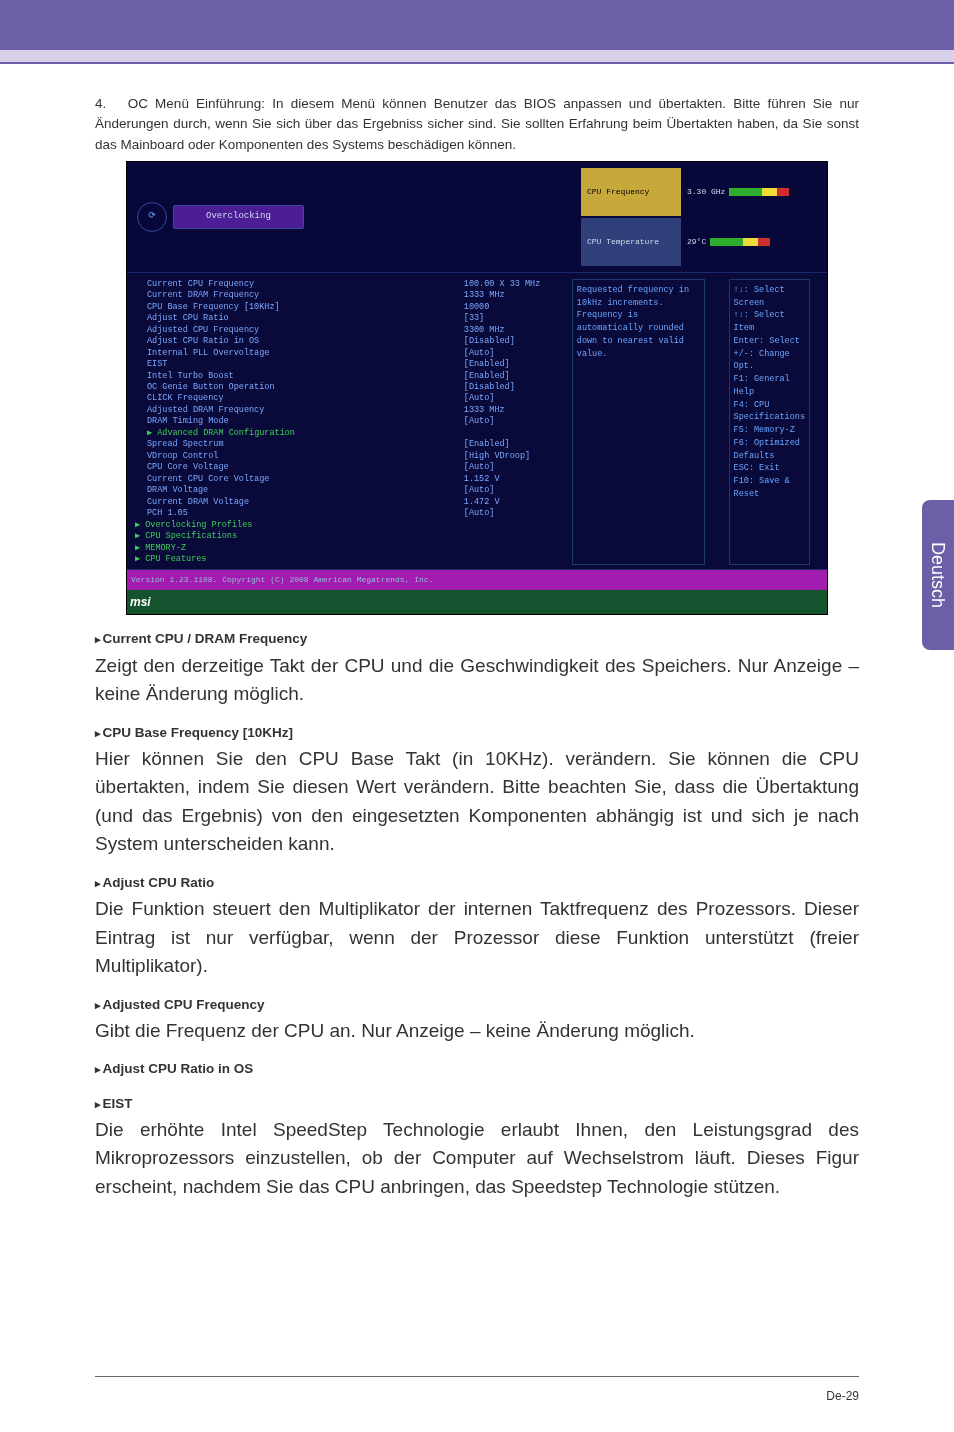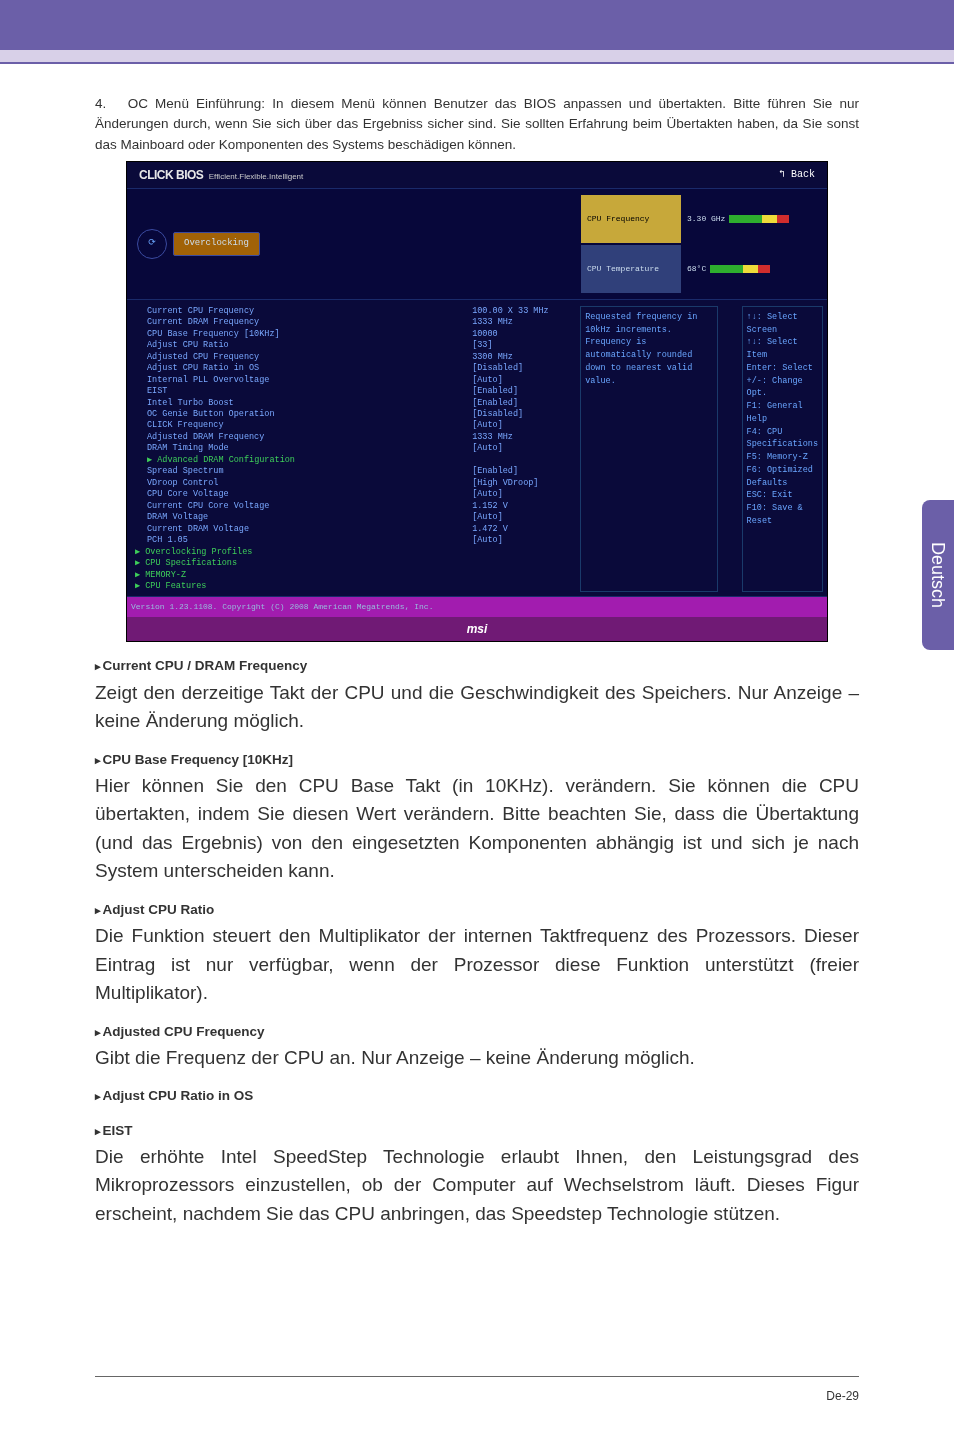--- a/index.html
+++ b/index.html
@@ -68,22 +68,22 @@
   }
   .oc-icon {
     width: 28px; height: 28px;
     border: 1px solid #3a4aa0;
     border-radius: 50%;
     display: flex; align-items: center; justify-content: center;
     color: #6aa6ff;
     font-size: 9px;
   }
   .oc-tab {
-    padding: 4px 10px;
-    background: #a16207;
+    padding: 4px 32px;
+    background: #4c1d95;
     border: 1px solid #3a4aa0;
     border-radius: 2px;
     color: #cde;
     font-size: 9px;
   }
   .readouts {
     margin-left: auto;
     display: flex;
     flex-direction: column;
     gap: 2px;
@@ -97,21 +97,21 @@
   .ro-val {
     font-size: 8px; color:#cde; min-width:130px;
   }
   .bar {
     display:inline-block; width:60px; height:8px; vertical-align:middle;
     background: linear-gradient(to right, #2eae2e 0%, #2eae2e 55%, #eedb3a 55%, #eedb3a 80%, #d02d2d 80%, #d02d2d 100%);
     margin-left:4px;
   }
   .bios-body {
     display: flex;
-    padding: 6px 4px 4px 8px;
+    padding: 6px 17px 4px 8px;
     gap: 8px;
   }
   .bios-left { flex: 1.35; }
   .bios-right { flex: 0.75; display:flex; flex-direction:row; gap:24px;justify-content:center;}
   .helpbox {
     border: 1px solid #1a3a6a;
     padding: 4px;
     color:#6aa6ff;
   }
   .setting-row {
@@ -124,22 +124,22 @@
   .green { color: #3ecf5a; }
   .bios-footer1 {
     text-align: left;
     color: #9bd;
     font-size: 8px;
     padding: 4px;
     border-top: 1px solid #1a2a6a;
     background: #a21caf;
   }
   .bios-footer2 {
-    text-align: center;
-    background: #701a75;
+    text-align: left;
+    background: #14532d;
     color: #fff;
     font-family: Arial, sans-serif;
     font-style: italic;
     font-weight: bold;
     padding: 3px;
     font-size: 12px;
   }
 
   .item-heading {
     font-weight: bold;
@@ -187,38 +187,31 @@
 <div class="sub-bar"></div>
 
 <div class="content">
 
   <div class="intro">
     <span>4.</span>&nbsp;&nbsp;
     <span>OC Menü Einführung: In diesem Menü können Benutzer das BIOS anpassen und übertakten. Bitte führen Sie nur Änderungen durch, wenn Sie sich über das Ergebniss sicher sind.  Sie sollten Erfahrung beim Übertakten haben, da Sie sonst das Mainboard oder Komponenten des Systems beschädigen können.</span>
   </div>
 
   <div class="bios-screen">
-    <div class="bios-header">
-      <div class="bios-logo">
-        <span class="big">CLICK BIOS</span>
-        <span class="sub">Efficient.Flexible.Intelligent</span>
-      </div>
-      <div class="back-btn">↰ Back</div>
-    </div>
     <div class="bios-top2">
       <div class="oc-icon">⟳</div>
       <div class="oc-tab">Overclocking</div>
       <div class="readouts">
         <div class="ro-row">
           <span class="ro-label hi">CPU Frequency</span>
           <span class="ro-val"><span>3.30 GHz</span><span class="bar"></span></span>
         </div>
         <div class="ro-row">
           <span class="ro-label">CPU Temperature</span>
-          <span class="ro-val"><span>68°C</span><span class="bar"></span></span>
+          <span class="ro-val"><span>29°C</span><span class="bar"></span></span>
         </div>
       </div>
     </div>
 
     <div class="bios-body">
       <div class="bios-left">
         <div id="settings-container">
             <div class="setting-row setting-sub">
               <span>Current CPU Frequency</span>
               <span>100.00 X 33 MHz</span>

